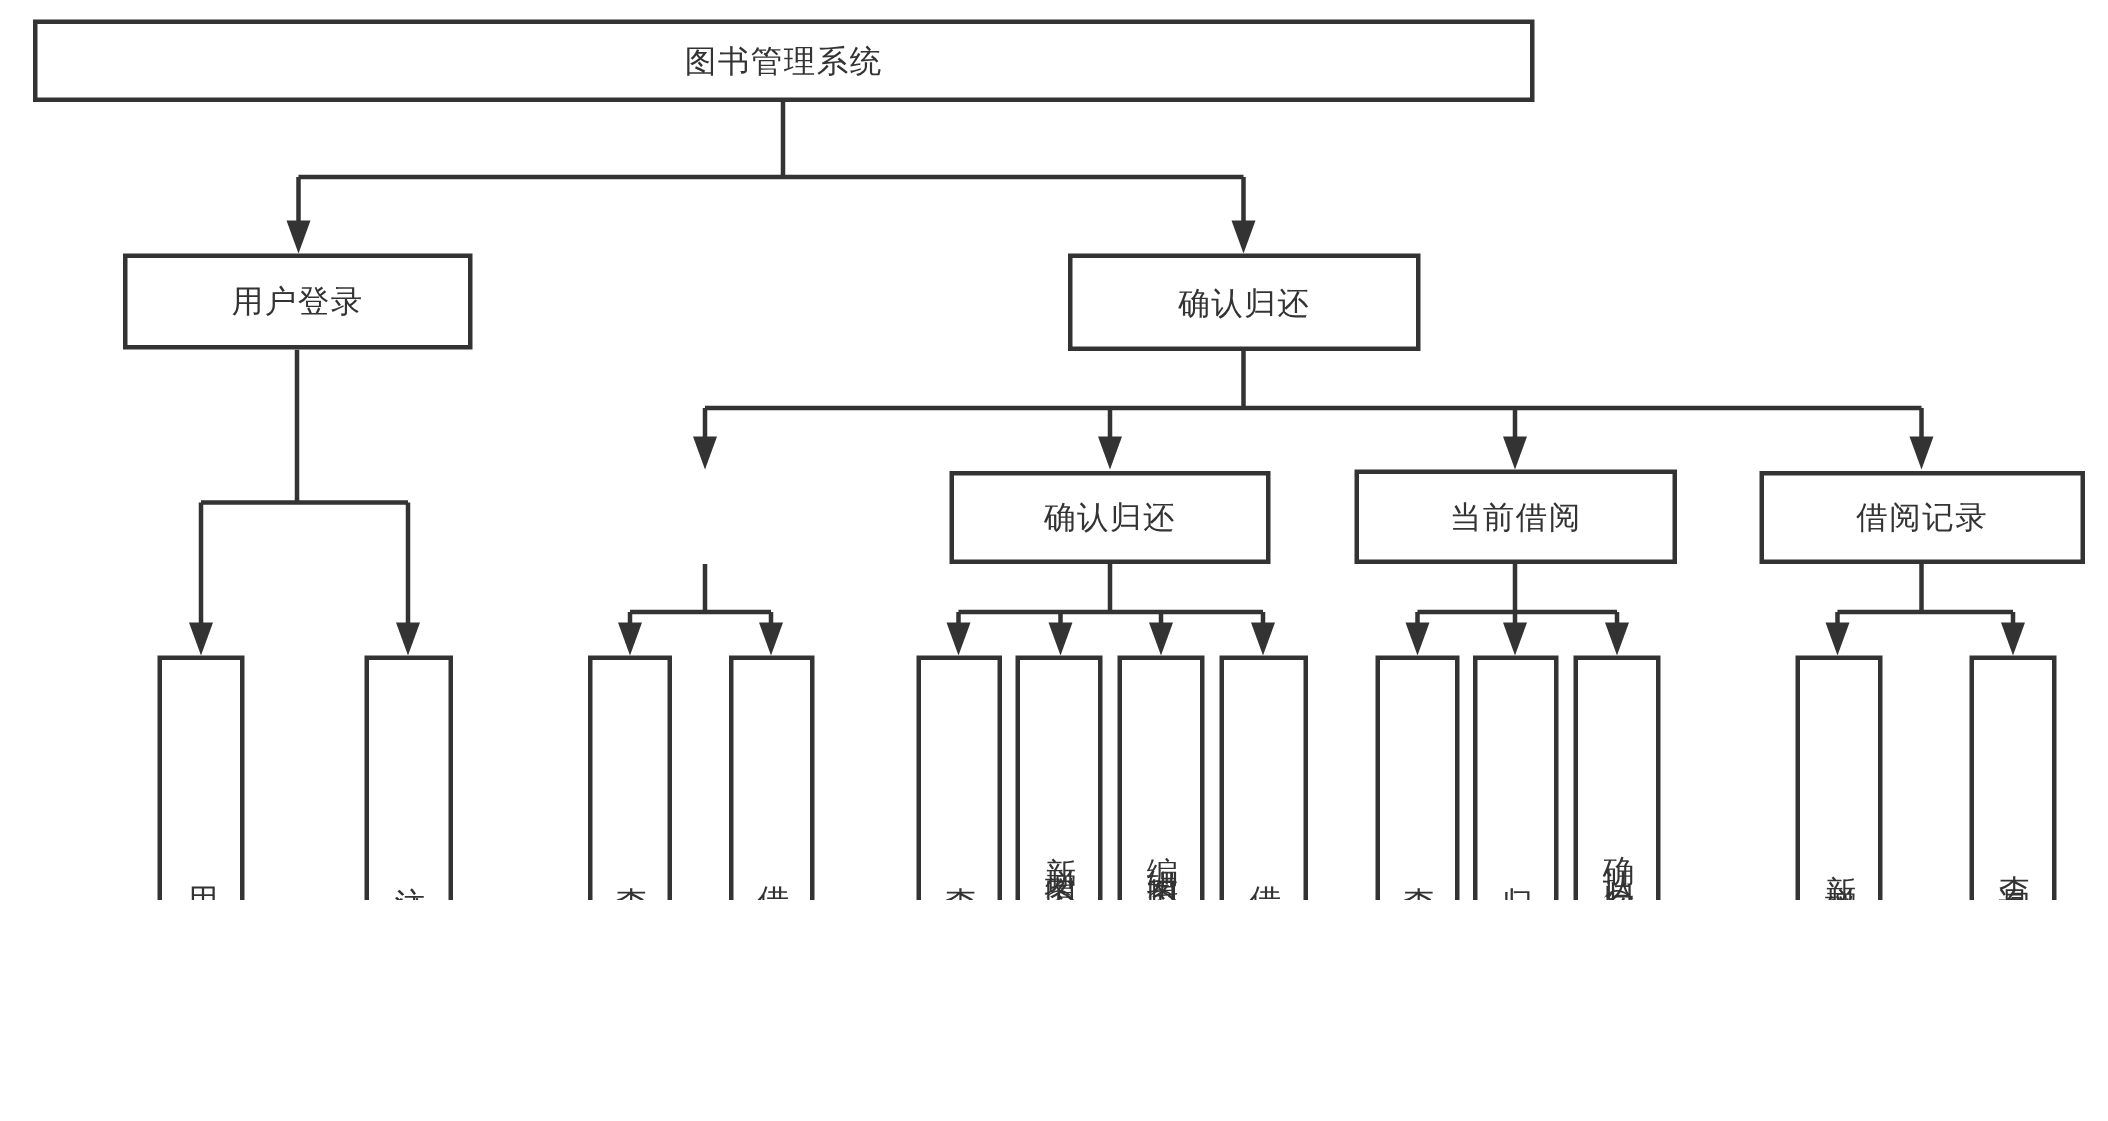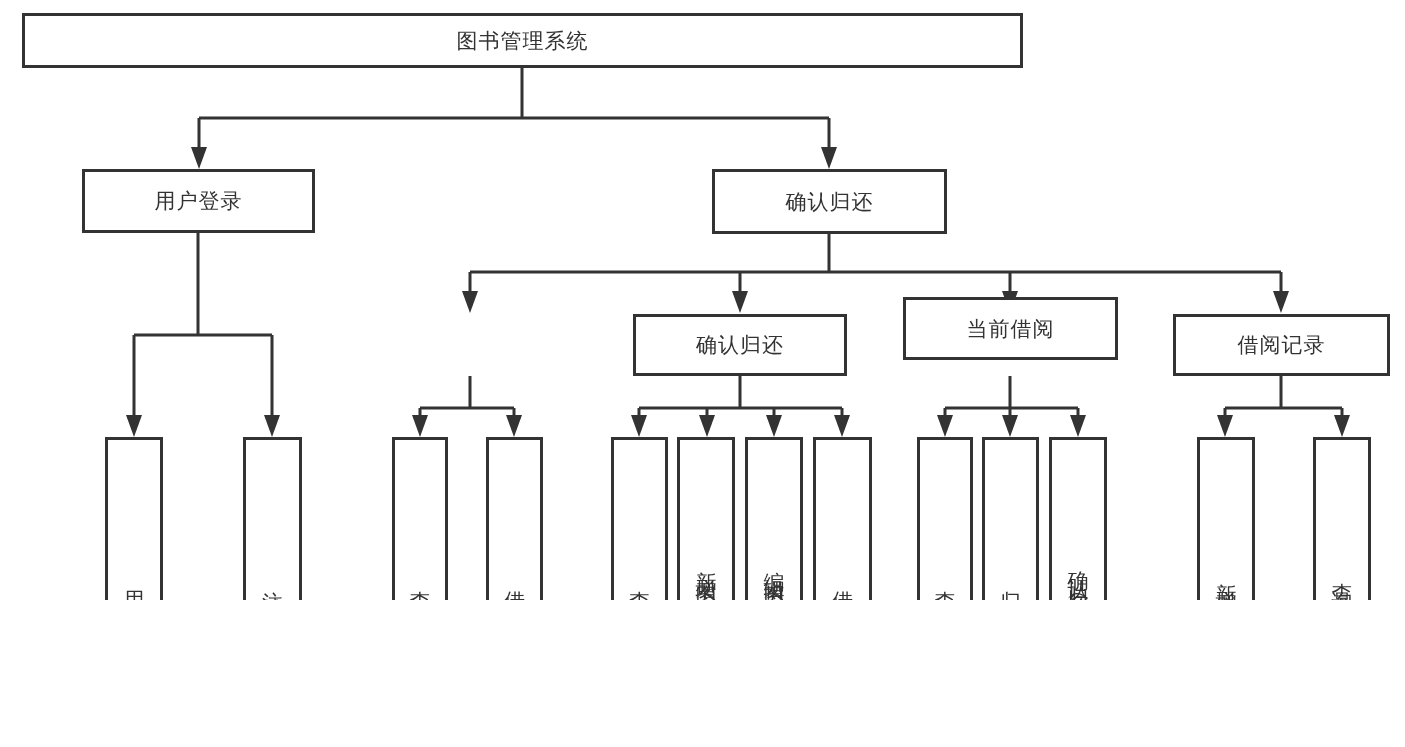--- a/index.html
+++ b/index.html
@@ -101,21 +101,21 @@
   <div class="node" style="left:82px;top:169px;width:233px;height:64px">
     <span>用户登录</span>
   </div>
   <div class="node" style="left:712px;top:169px;width:235px;height:65px">
     <span>确认归还</span>
   </div>
 
   <div class="node" style="left:633px;top:314px;width:214px;height:62px">
     <span>确认归还</span>
   </div>
-  <div class="node" style="left:903px;top:297px;width:215px;height:63px">
+  <div class="node" style="left:903px;top:313px;width:215px;height:63px">
     <span>当前借阅</span>
   </div>
   <div class="node" style="left:1173px;top:314px;width:217px;height:62px">
     <span>借阅记录</span>
   </div>
 
   <div class="node leaf" style="left:105px;top:437px;width:58px;height:298px">
     <span>用户登录</span>
   </div>
   <div class="node leaf" style="left:243px;top:437px;width:59px;height:298px">

